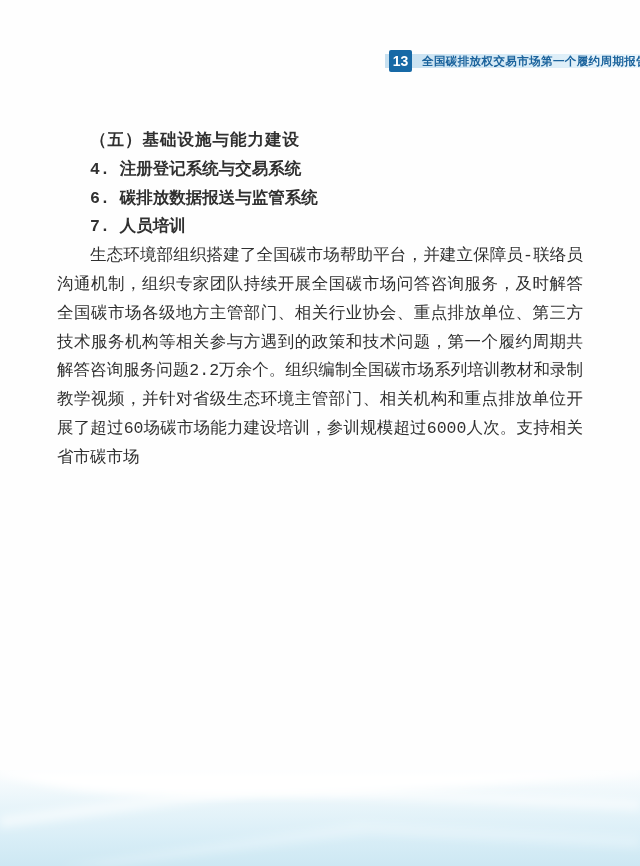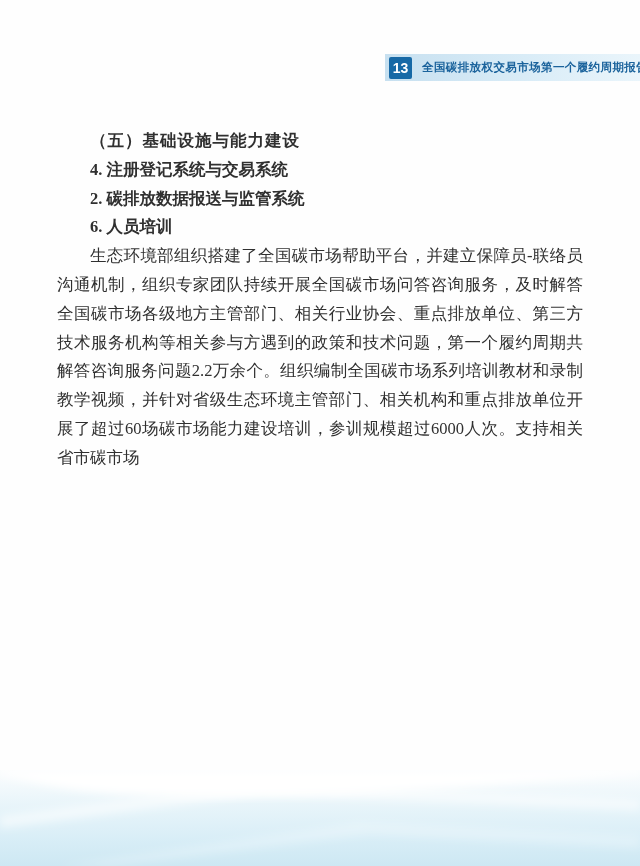--- a/index.html
+++ b/index.html
@@ -15,21 +15,21 @@
     overflow: hidden;
     font-family: "Liberation Serif", serif;
   }
 
   
   .header-band {
     position: absolute;
     top: 54px;
     left: 385px;
     right: 0;
-    height: 27px;
+    height: 14px;
     background: linear-gradient(90deg, #c7e0f0 0%, #d9ecf7 55%, #eaf5fb 100%);
     display: flex;
     align-items: center;
     padding-left: 4px;
     box-sizing: border-box;
   }
   .page-num-box {
     width: 23px;
     height: 22px;
     background: #1769a6;
@@ -55,20 +55,21 @@
   
   .content {
     position: absolute;
     top: 127px;
     left: 57px;
     right: 57px;
     color: #303030;
     font-size: 16.5px;
     line-height: 28.8px;
     text-align: justify;
+    font-family: Liberation Mono, monospace;
   }
   .content p, .content h2, .content h3 {
     margin: 0;
     padding: 0;
     text-indent: 2em;
     font-size: 16.5px;
     line-height: 28.8px;
   }
   .section-heading {
     font-weight: bold;
@@ -96,23 +97,23 @@
     <div class="page-num-box">13</div>
     <div class="header-title">全国碳排放权交易市场第一个履约周期报告</div>
 
   </div>
 
   <div class="content">
     <h2 class="section-heading">（五）基础设施与能力建设</h2>
 
     <h3 class="sub-heading">4. 注册登记系统与交易系统</h3>
 
-    <h3 class="sub-heading">2. 碳排放数据报送与监管系统</h3>
+    <h3 class="sub-heading">6. 碳排放数据报送与监管系统</h3>
 
-    <h3 class="sub-heading">6. 人员培训</h3>
+    <h3 class="sub-heading">7. 人员培训</h3>
     <p>生态环境部组织搭建了全国碳市场帮助平台，并建立保障员-联络员沟通机制，组织专家团队持续开展全国碳市场问答咨询服务，及时解答全国碳市场各级地方主管部门、相关行业协会、重点排放单位、第三方技术服务机构等相关参与方遇到的政策和技术问题，第一个履约周期共解答咨询服务问题2.2万余个。组织编制全国碳市场系列培训教材和录制教学视频，并针对省级生态环境主管部门、相关机构和重点排放单位开展了超过60场碳市场能力建设培训，参训规模超过6000人次。支持相关省市碳市场</p>
   </div>
 
   <svg class="footer-wave" viewBox="0 0 640 96" preserveAspectRatio="none" xmlns="http://www.w3.org/2000/svg">
     <defs>
       <linearGradient id="footGrad" x1="0" y1="0" x2="0" y2="1">
         <stop offset="0" stop-color="#fbfdfe"></stop>
         <stop offset="0.35" stop-color="#e9f5fa"></stop>
         <stop offset="0.7" stop-color="#d9eef7"></stop>
         <stop offset="1" stop-color="#cde8f3"></stop>

